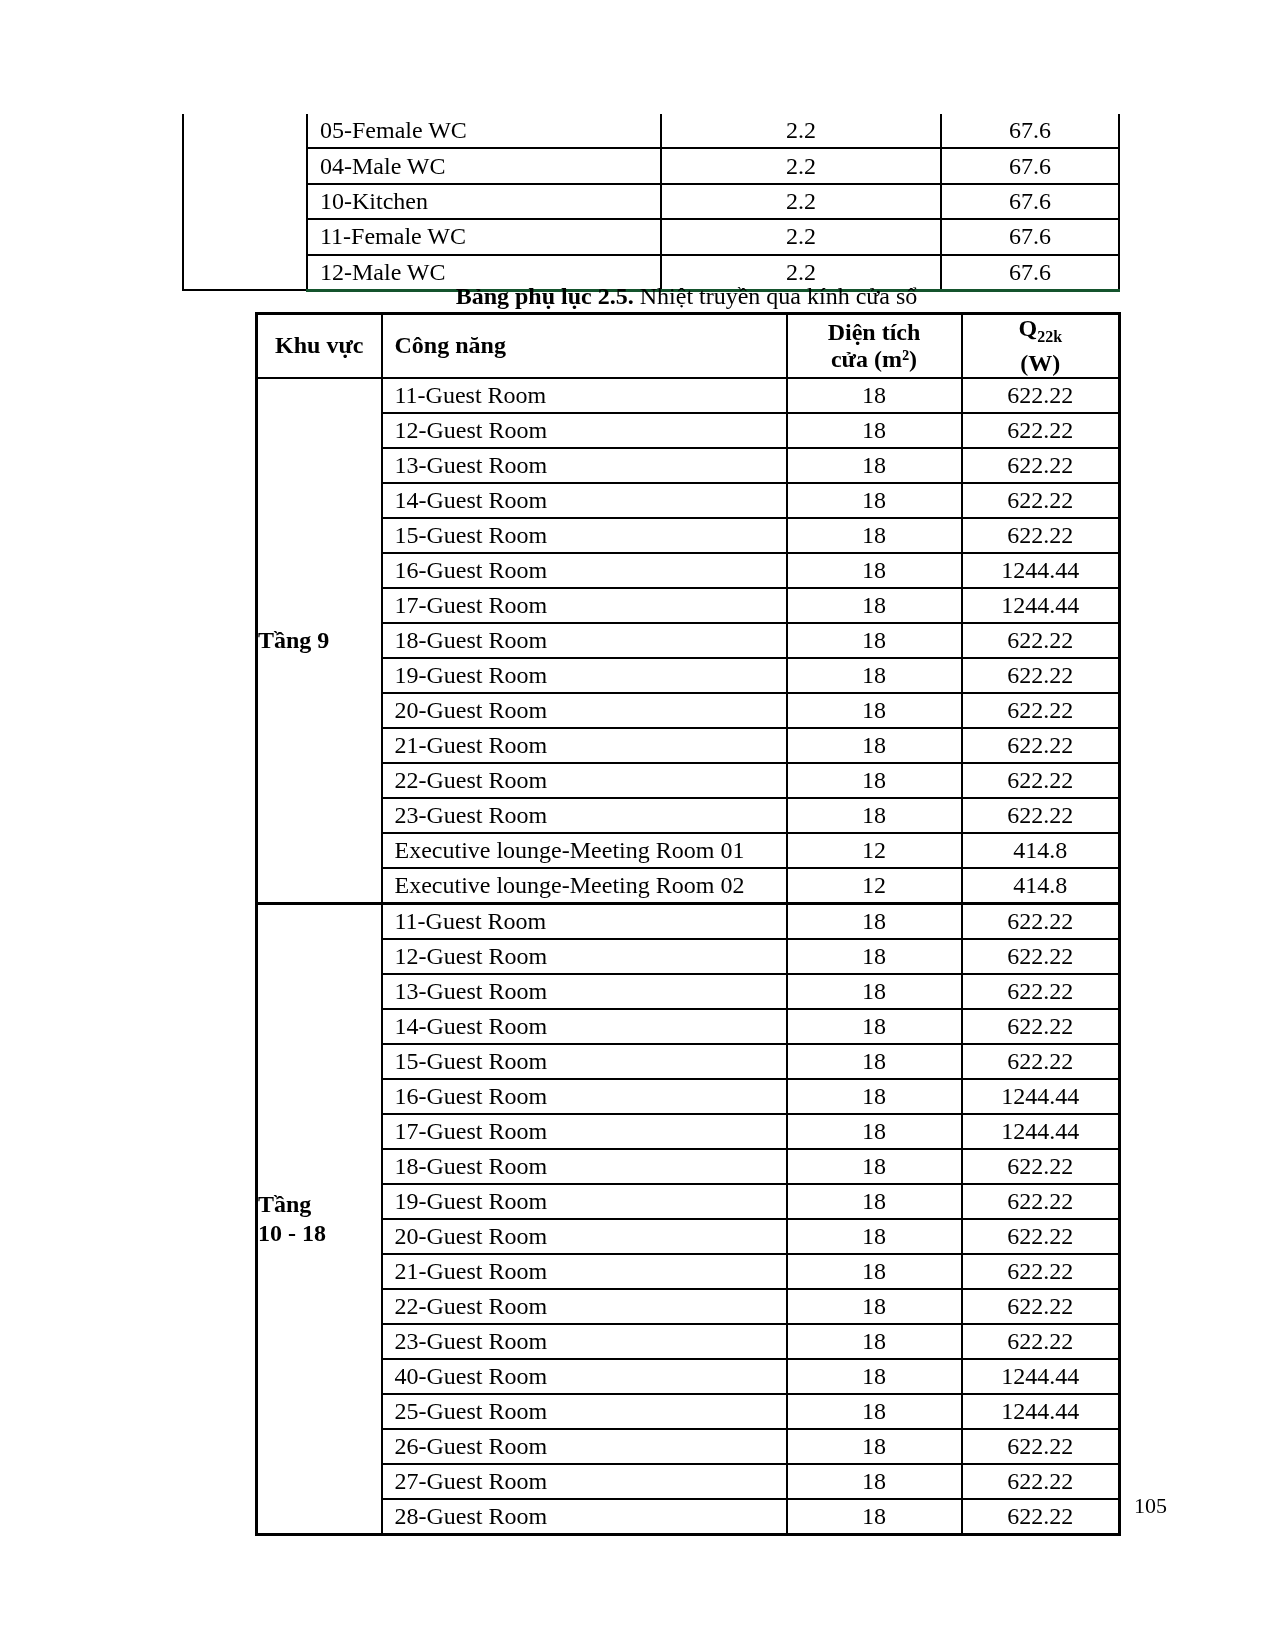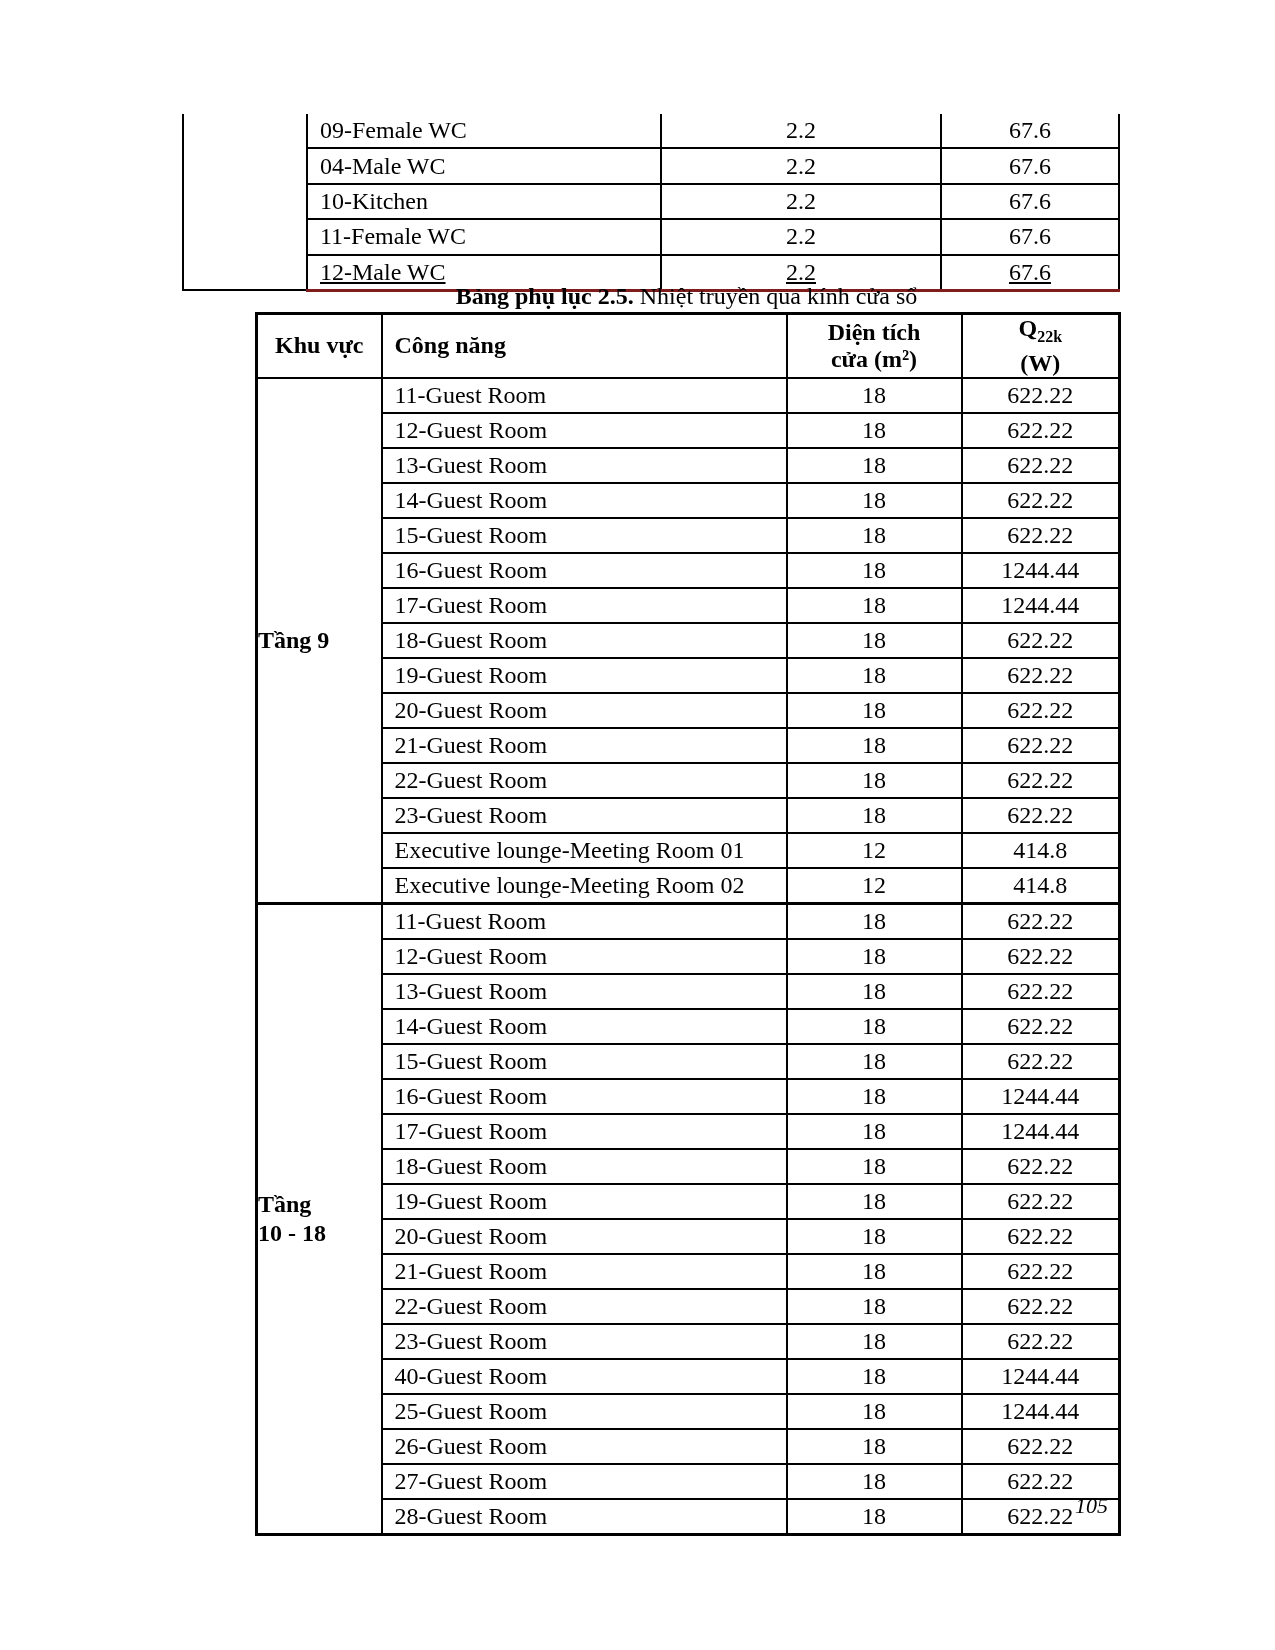--- a/index.html
+++ b/index.html
@@ -22,21 +22,21 @@
   
   #t1 { left: 182px; top: 114px; width: 936px; }
   #t1 td {
     border: 2px solid #000;
     height: 33.4px;
     font-size: 24px;
     line-height: 33px;
     padding: 0;
   }
   #t1 tr:first-child td { border-top: 0; }
-  #t1 tr:last-child td { border-bottom: 3px solid #7f1d1d; text-decoration: underline; }
+  #t1 tr:last-child td { border-bottom: 3px solid #14532d; }
 
   
   .caption {
     position: absolute;
     left: 255px; top: 281px; width: 863px;
     text-align: center;
     font-size: 24px;
     line-height: 31px;
     white-space: nowrap;
   }
@@ -65,41 +65,40 @@
   .zone-head { text-align: center; }
   .name-head { text-align: left; padding-left: 12px !important; }
   .num-head  { text-align: center; margin-top: 44px; }
   .sec-top { border-top: 3px solid #000 !important; }
 
   sub { font-size: 16px; vertical-align: sub; }
 
   
   .page-number {
     position: absolute;
-    left: 1075px; top: 1493px;
+    left: 1134px; top: 1493px;
     font-size: 22px;
-    font-style: italic;
   }
 </style>
 </head>
 <body>
 
 <div>
 
   <table id="t1">
     <colgroup>
       <col style="width:124px">
         <col style="width:354px">
       <col style="width:280px">
         <col style="width:178px">
     </colgroup>
     <tbody>
         <tr>
           <td rowspan="5" class="zone-cell"></td>
-          <td class="name-cell">09-Female WC</td>
+          <td class="name-cell">05-Female WC</td>
           <td class="num-cell">2.2</td>
           <td class="num-cell">67.6</td>
         </tr>
         <tr>
           <td class="name-cell">04-Male WC</td>
           <td class="num-cell">2.2</td>
           <td class="num-cell">67.6</td>
         </tr>
         <tr>
           <td class="name-cell">10-Kitchen</td>

